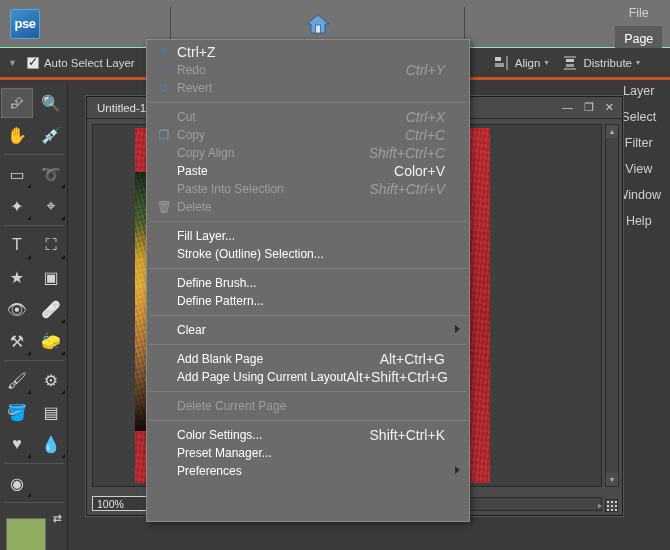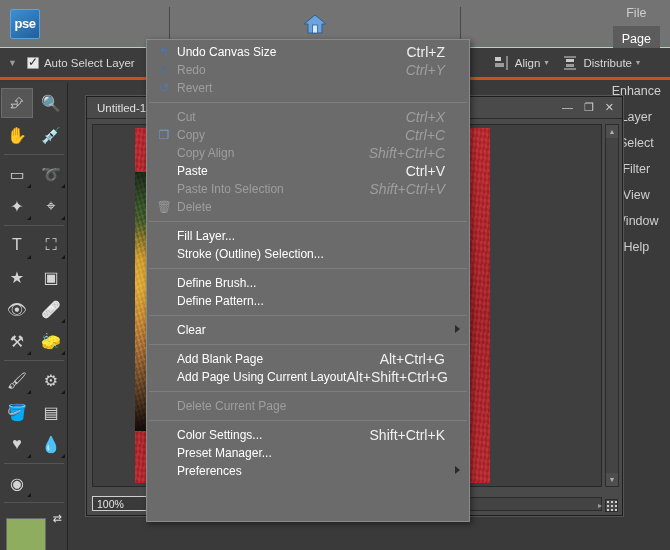--- a/index.html
+++ b/index.html
@@ -216,21 +216,20 @@
     <svg width="24" height="22" viewBox="0 0 24 22">
       <polygon points="12,2 23,11 19,11 19,20 5,20 5,11 1,11" fill="#6aa4dc" stroke="#2d5f93" stroke-width="1"></polygon>
       <rect x="9.5" y="12" width="5" height="8" fill="#d9e7f5" stroke="#2d5f93" stroke-width="0.8"></rect>
     </svg>
   </div>
   <div class="vsep"></div>
   <div id="menu-items">
       <div class="menu-item"><span>File</span></div>
       <div class="menu-item active"><span>Page</span></div>
       <div class="menu-item"><span>Image</span></div>
-      <div class="menu-item"><span>Enhance</span></div>
       <div class="menu-item"><span>Layer</span></div>
       <div class="menu-item"><span>Select</span></div>
       <div class="menu-item"><span>Filter</span></div>
       <div class="menu-item"><span>View</span></div>
       <div class="menu-item"><span>Window</span></div>
       <div class="menu-item"><span>Help</span></div>
     </div>
 </div>
 
 <div id="optionsbar">
@@ -395,21 +394,20 @@
   <div id="statusbar">
     <span class="zm">100%</span>
   </div>
   <div id="hs-arrow">▸</div>
   <div id="grip"></div>
 </div>
 
 <div id="editmenu">
     <div class="mrow">
       <span class="mico ico-undo">↰</span>
-      <span class="mlabel">Undo Canvas Size</span>
       <span class="mshort">Ctrl+Z</span>
     </div>
     <div class="mrow dim">
       <span class="mico ico-redo">↱</span>
       <span class="mlabel">Redo</span>
       <span class="mshort">Ctrl+Y</span>
     </div>
     <div class="mrow dim">
       <span class="mico ico-revert">↺</span>
       <span class="mlabel">Revert</span>
@@ -427,21 +425,21 @@
       <span class="mshort">Ctrl+C</span>
     </div>
     <div class="mrow dim">
       <span class="mico "></span>
       <span class="mlabel">Copy Align</span>
       <span class="mshort">Shift+Ctrl+C</span>
     </div>
     <div class="mrow">
       <span class="mico "></span>
       <span class="mlabel">Paste</span>
-      <span class="mshort">Ctrl+V</span>
+      <span class="mshort">Color+V</span>
     </div>
     <div class="mrow dim">
       <span class="mico "></span>
       <span class="mlabel">Paste Into Selection</span>
       <span class="mshort">Shift+Ctrl+V</span>
     </div>
     <div class="mrow dim">
       <span class="mico ico-trash">🗑</span>
       <span class="mlabel">Delete</span>
       <span class="mshort"></span>

